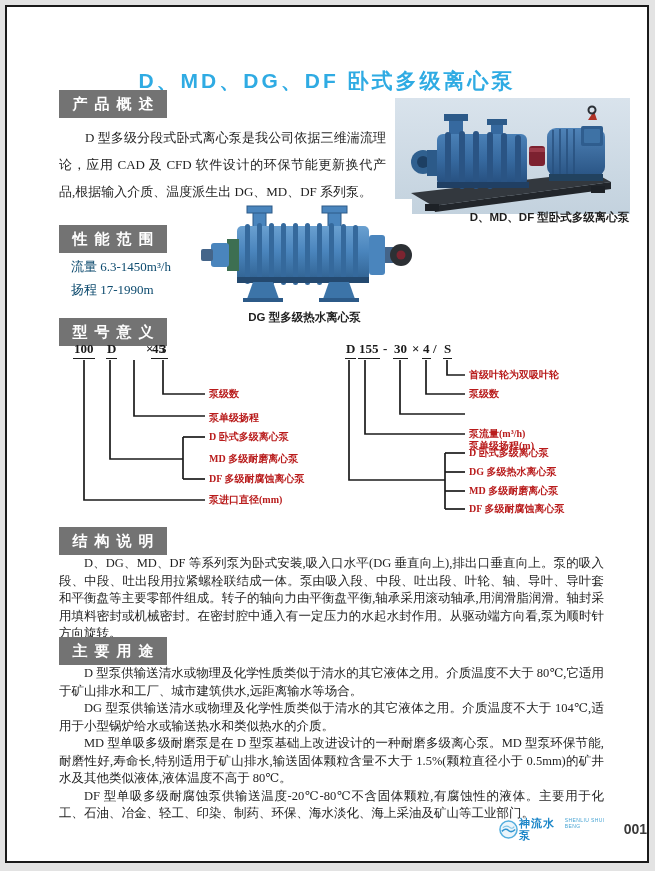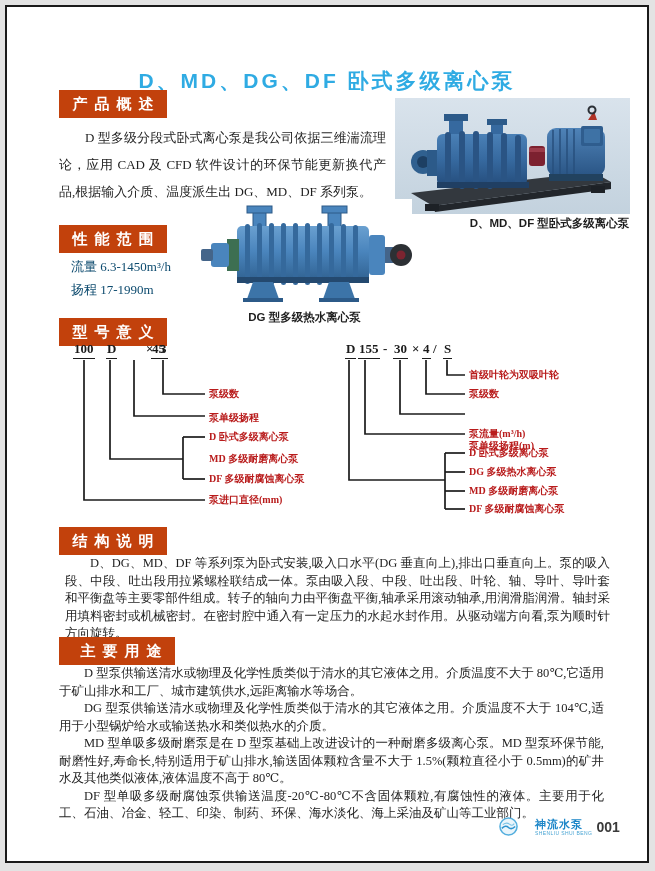--- a/index.html
+++ b/index.html
@@ -12,21 +12,21 @@
     position:absolute;left:5px;top:5px;width:644px;height:858px;
     background:#ffffff;border:2px solid #1a1a1a;box-sizing:border-box;
   }
   .doc-title{
     position:absolute;left:0;top:60px;width:100%;text-align:center;
     font-family:"Liberation Sans","DejaVu Sans",sans-serif;
     font-size:21px;font-weight:bold;color:#2fabe3;letter-spacing:3px;
   }
   .badge{
     position:absolute;left:52px;width:108px;height:28px;
-    background:#c2410c;color:#ffffff;
+    background:#737373;color:#ffffff;
     font-family:Liberation Mono, monospace;
     font-size:15px;font-weight:bold;letter-spacing:7px;text-indent:7px;
     display:flex;align-items:center;justify-content:center;
   }
   .para{
     position:absolute;color:#1e1e1e;text-align:justify;
     font-size:12.5px;line-height:17.5px;
   }
   .para p{margin:0;text-indent:2em;}
   .overview-body{left:52px;top:117px;width:327px;font-size:13px;line-height:27px;}
@@ -45,21 +45,21 @@
   }
   .tok.u{border-bottom:1.6px solid #1b1b1b;padding:0 1px 2px 1px;}
   .dlabel{
     position:absolute;font-size:10px;font-weight:bold;color:#b91c1c;
     white-space:nowrap;line-height:16px;
   }
   .footer{
     position:absolute;left:492px;top:810px;display:flex;align-items:center;
   }
   .logo-circle{width:19px;height:19px;flex:0 0 auto;}
-  .brand-col{margin-left:17px;display:flex;flex-direction:column;}
+  .brand-col{margin-left:1px;display:flex;flex-direction:row;}
   .brand-name{
     font-family:"Liberation Serif","DejaVu Serif",serif;
     font-size:11px;font-weight:bold;color:#1c86c8;letter-spacing:1px;line-height:12px;
   }
   .brand-sub{
     font-family:"Liberation Sans","DejaVu Sans",sans-serif;
     font-size:5px;color:#4aa5d4;letter-spacing:0.4px;line-height:6px;
   }
   .page-num{
     margin-left:4px;
@@ -133,21 +133,21 @@
         <line x1="172" y1="31" x2="172" y2="77"></line>
           <line x1="179" y1="31" x2="179" y2="77"></line>
       </g>
       <rect x="186" y="28" width="22" height="20" rx="2" fill="#2f5d8e"></rect>
       <rect x="189" y="31" width="16" height="14" rx="1" fill="#3e72a5"></rect>
       <path d="M193,22 L199,13 L202,22 Z" fill="#b03226"></path>
       <circle cx="197" cy="12" r="3.5" fill="none" stroke="#2a2f35" stroke-width="2"></circle>
       <rect x="154" y="76" width="54" height="7" fill="#22425f"></rect>
     </svg>
   </div>
-  <div class="fig-caption" style="left:450px;top:209px;width:185px;">D、MD、DF 型卧式多级离心泵</div>
+  <div class="fig-caption" style="left:450px;top:203px;width:185px;">D、MD、DF 型卧式多级离心泵</div>
 
   <div class="badge" style="top:218px;">性能范围</div>
   <div class="perf-line" style="top:251px;">流量 6.3-1450m³/h</div>
   <div class="perf-line" style="top:274px;">扬程 17-1990m</div>
 
   <div class="figure" style="left:190px;top:192px;width:215px;height:108px;">
     <svg width="215" height="108" viewBox="0 0 215 108">
       <defs>
         <linearGradient id="body2" x1="0" y1="0" x2="0" y2="1">
           <stop offset="0" stop-color="#6aa0d0"></stop>
@@ -250,25 +250,25 @@
     <div class="dlabel" style="left:127px;top:48px;">泵级数</div>
     <div class="dlabel" style="left:127px;top:68px;margin-top:32px;">泵单级扬程(m)</div>
     <div class="dlabel" style="left:127px;top:88px;">泵流量(m³/h)</div>
     <div class="dlabel" style="left:127px;top:107px;">D 卧式多级离心泵</div>
     <div class="dlabel" style="left:127px;top:126px;">DG 多级热水离心泵</div>
     <div class="dlabel" style="left:127px;top:145px;">MD 多级耐磨离心泵</div>
     <div class="dlabel" style="left:127px;top:163px;">DF 多级耐腐蚀离心泵</div>
   </div>
 
   <div class="badge" style="top:520px;">结构说明</div>
-  <div class="para" style="left:58px;top:548px;width:545px;">
+  <div class="para" style="left:52px;top:548px;width:545px;">
     <p>D、DG、MD、DF 等系列泵为卧式安装,吸入口水平(DG 垂直向上),排出口垂直向上。泵的吸入段、中段、吐出段用拉紧螺栓联结成一体。泵由吸入段、中段、吐出段、叶轮、轴、导叶、导叶套和平衡盘等主要零部件组成。转子的轴向力由平衡盘平衡,轴承采用滚动轴承,用润滑脂润滑。轴封采用填料密封或机械密封。在密封腔中通入有一定压力的水起水封作用。从驱动端方向看,泵为顺时针方向旋转。</p>
   </div>
 
-  <div class="badge" style="top:630px;padding-left:8px;">主要用途</div>
+  <div class="badge" style="top:630px;">主要用途</div>
   <div class="para" style="left:52px;top:658px;width:545px;">
     <p>D 型泵供输送清水或物理及化学性质类似于清水的其它液体之用。介质温度不大于 80℃,它适用于矿山排水和工厂、城市建筑供水,远距离输水等场合。</p>
     <p>DG 型泵供输送清水或物理及化学性质类似于清水的其它液体之用。介质温度不大于 104℃,适用于小型锅炉给水或输送热水和类似热水的介质。</p>
     <p>MD 型单吸多级耐磨泵是在 D 型泵基础上改进设计的一种耐磨多级离心泵。MD 型泵环保节能,耐磨性好,寿命长,特别适用于矿山排水,输送固体颗粒含量不大于 1.5%(颗粒直径小于 0.5mm)的矿井水及其他类似液体,液体温度不高于 80℃。</p>
     <p>DF 型单吸多级耐腐蚀泵供输送温度-20℃-80℃不含固体颗粒,有腐蚀性的液体。主要用于化工、石油、冶金、轻工、印染、制药、环保、海水淡化、海上采油及矿山等工业部门。</p>
   </div>
 
   <div class="footer">
     <svg class="logo-circle" viewBox="0 0 20 20">
       <circle cx="10" cy="10" r="9" fill="#eaf5fb" stroke="#53aede" stroke-width="1.6"></circle>

